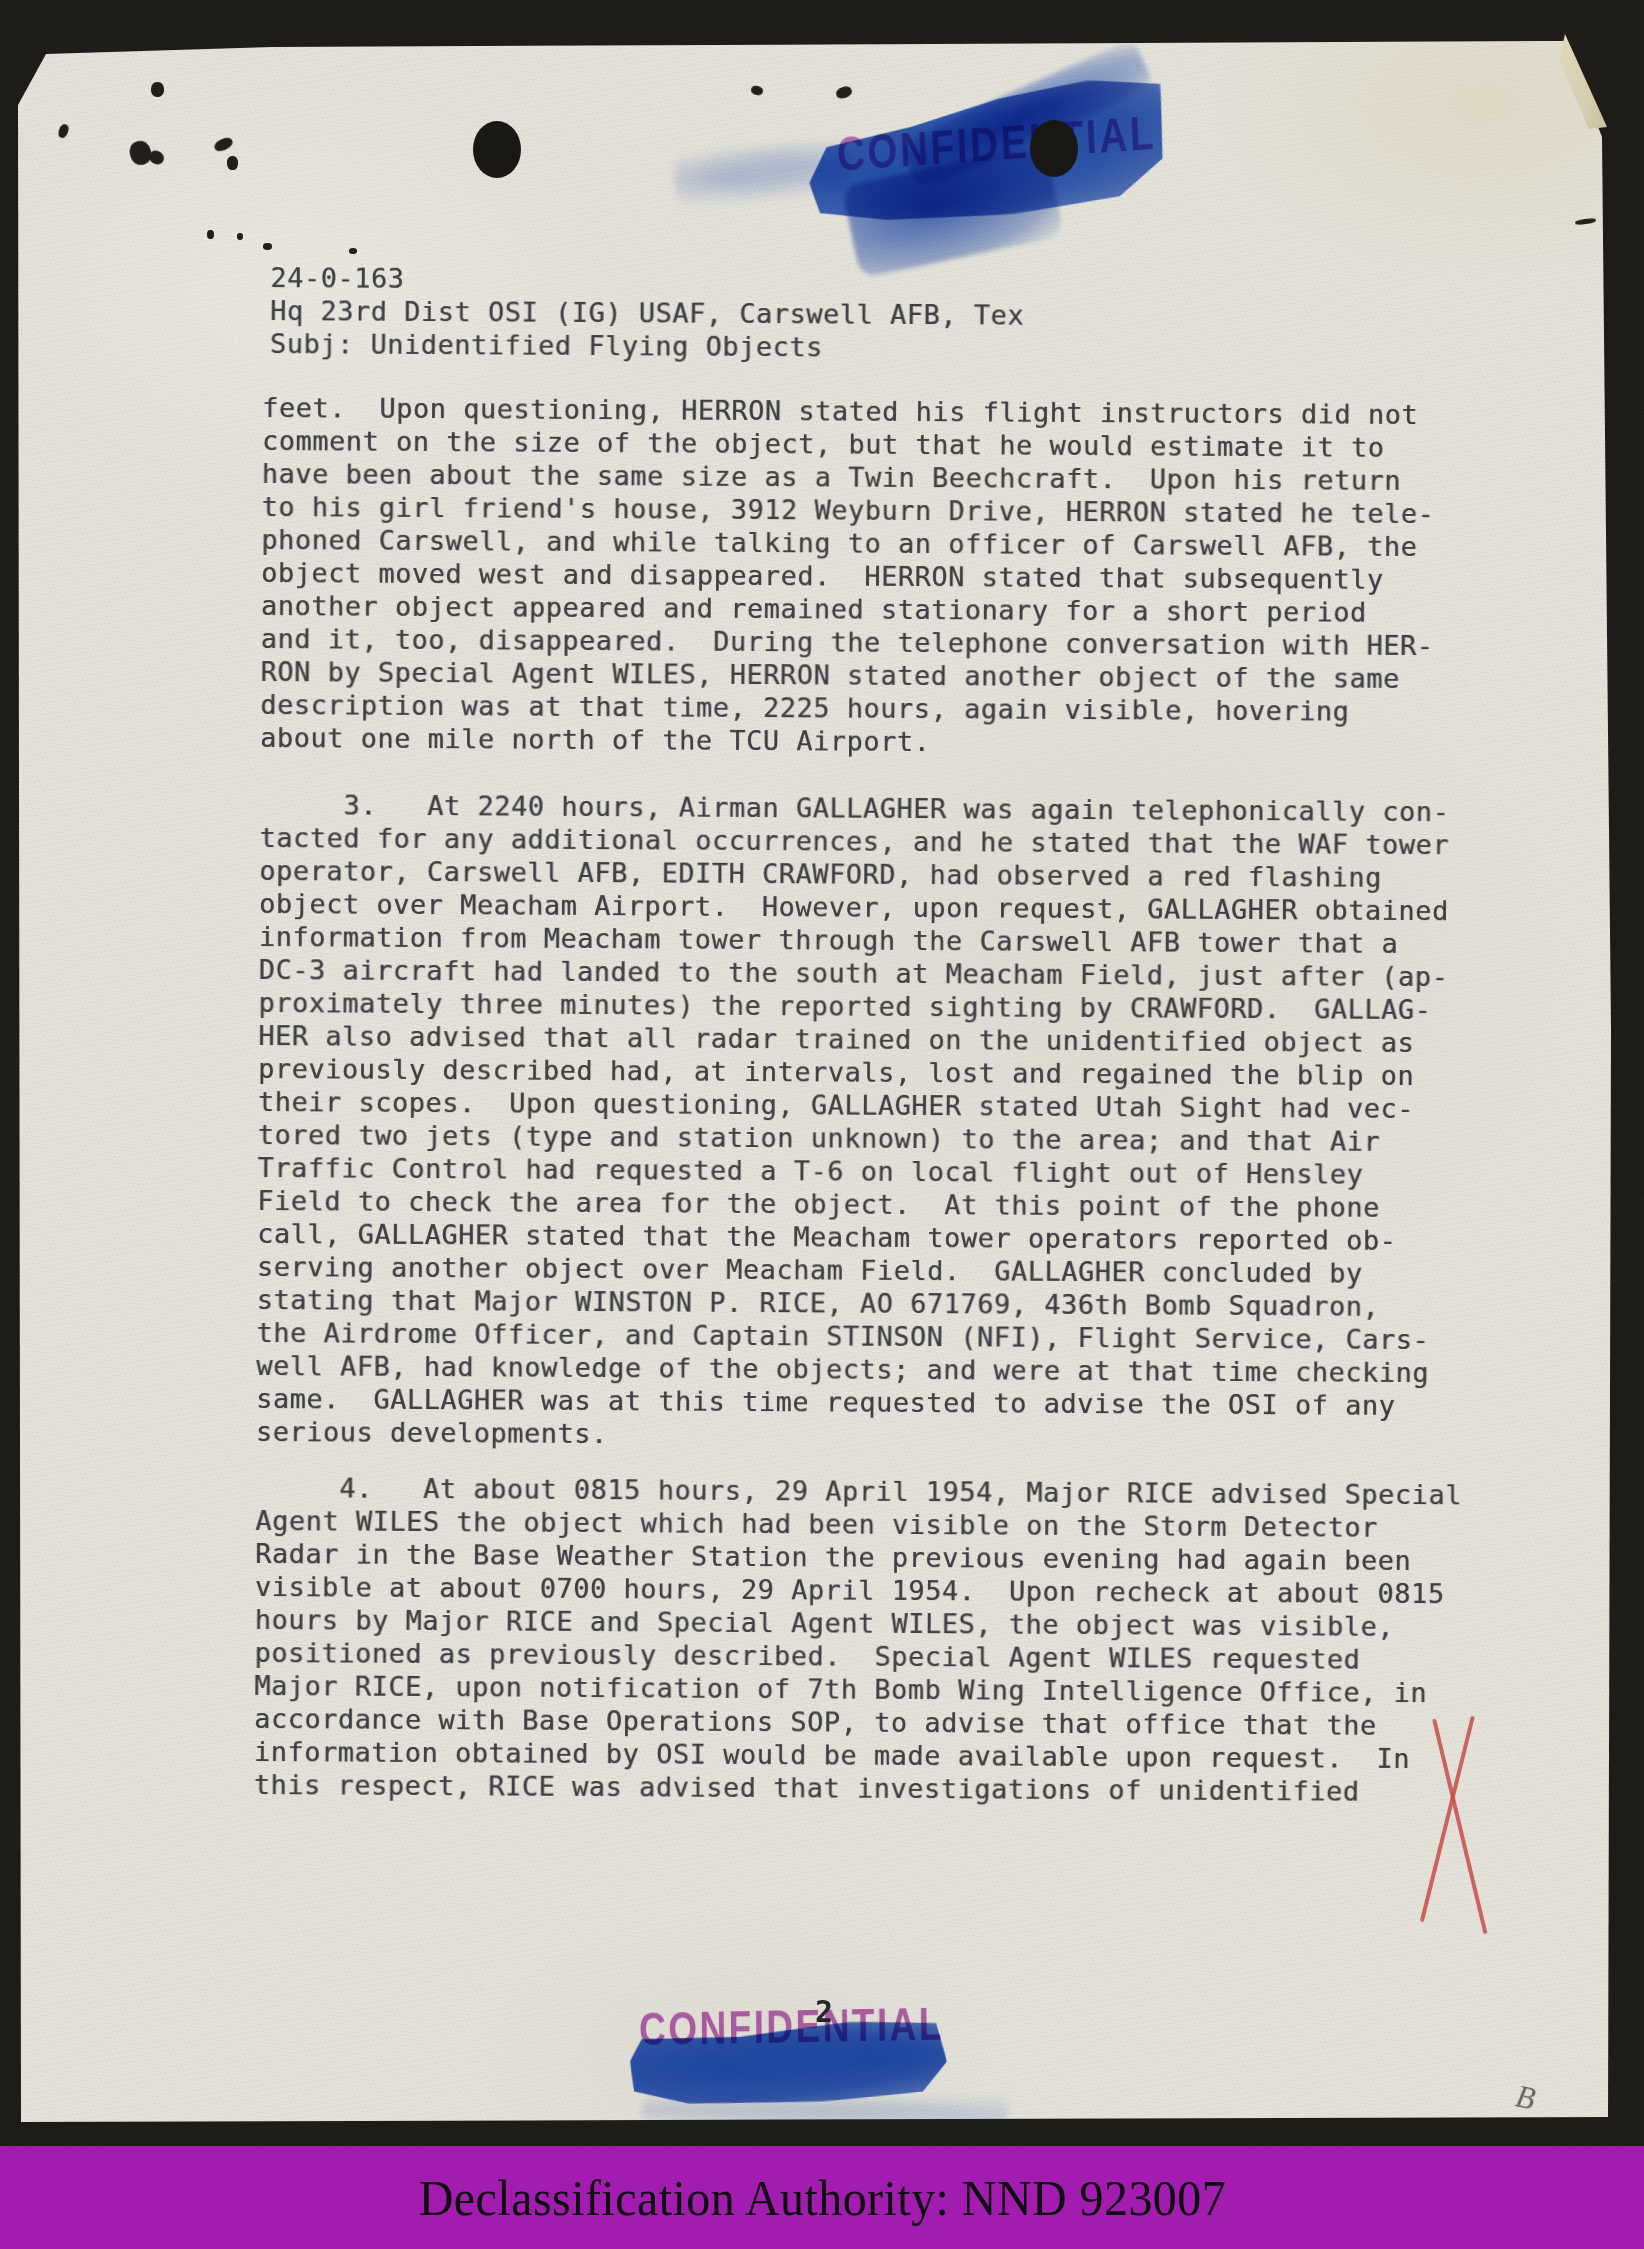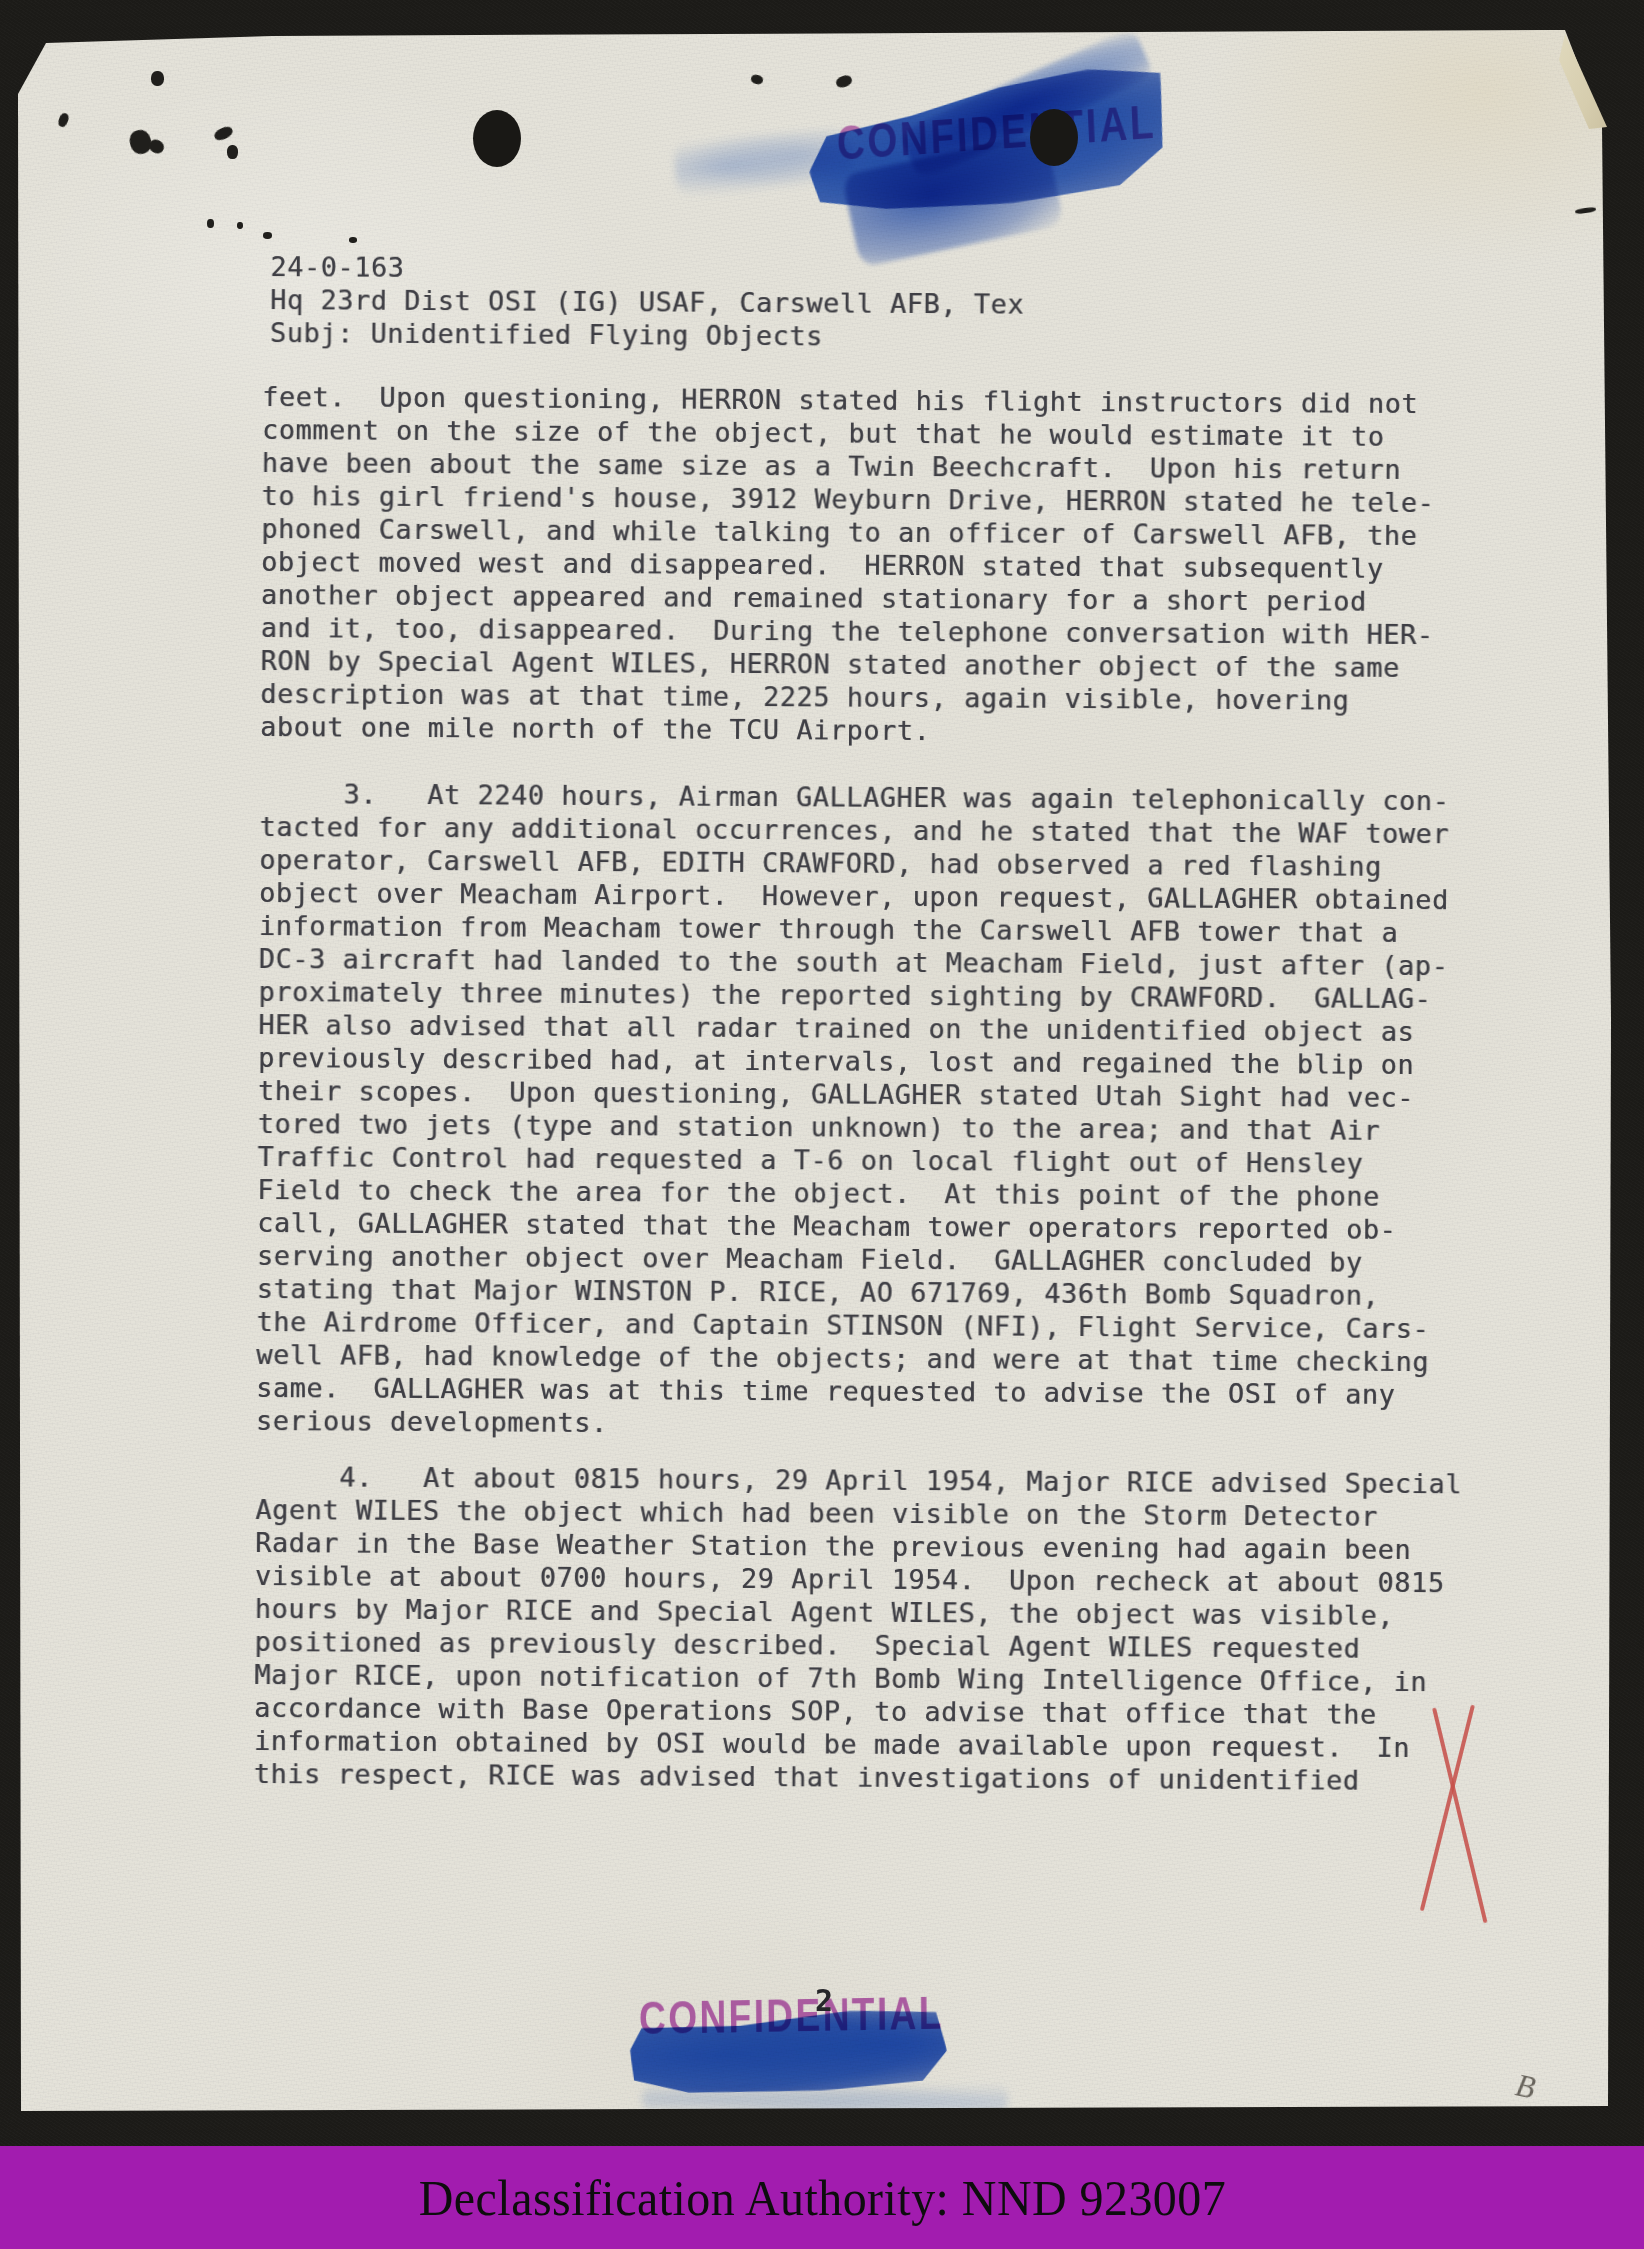--- a/index.html
+++ b/index.html
@@ -2,21 +2,21 @@
 <html style="font-size:8px"><head>
 <meta charset="utf-8">
 <style>
   html,body{margin:0;padding:0;background:#000;}
   body{width:1645px;height:2250px;position:relative;font-family:"Liberation Sans",sans-serif;}
   .scan{position:absolute;left:0;top:0;width:1645px;height:2250px;background:#1c1b18;overflow:hidden;}
   .scan-noise{position:absolute;inset:0;background:
       repeating-linear-gradient(33deg, rgba(255,255,255,0.015) 0 1px, transparent 1px 3px),
       repeating-linear-gradient(-21deg, rgba(0,0,0,0.05) 0 0.5px, transparent 0.5px 2.5px);}
   
-  .paper{position:absolute;left:17px;top:29px;width:1596px;height:2082px;
+  .paper{position:absolute;left:17px;top:40px;width:1596px;height:2082px;
       background-color:#e4e2d9;
       background-image:
         radial-gradient(ellipse 446px 297px at 18% 12%, rgba(255,255,255,0.20), transparent 70%),
         radial-gradient(ellipse 594px 446px at 70% 45%, rgba(205,200,185,0.25), transparent 75%),
         radial-gradient(ellipse 396px 248px at 92% 3%, rgba(215,200,160,0.30), transparent 70%),
         radial-gradient(ellipse 347px 198px at 45% 97%, rgba(210,205,190,0.25), transparent 75%),
         repeating-linear-gradient(7deg, rgba(120,120,128,0.04) 0 1px, transparent 1px 3.5px),
         repeating-linear-gradient(97deg, rgba(100,100,112,0.035) 0 0.5px, transparent 0.5px 2.5px),
         repeating-linear-gradient(171deg, rgba(140,140,150,0.03) 0 1.5px, transparent 1.5px 5.4px);
       clip-path:polygon(1px 65px, 29px 14px, 257px 7px, 1548px 1px, 1585px 97px, 1594px 990px, 1591px 2077px, 4px 2082px);

